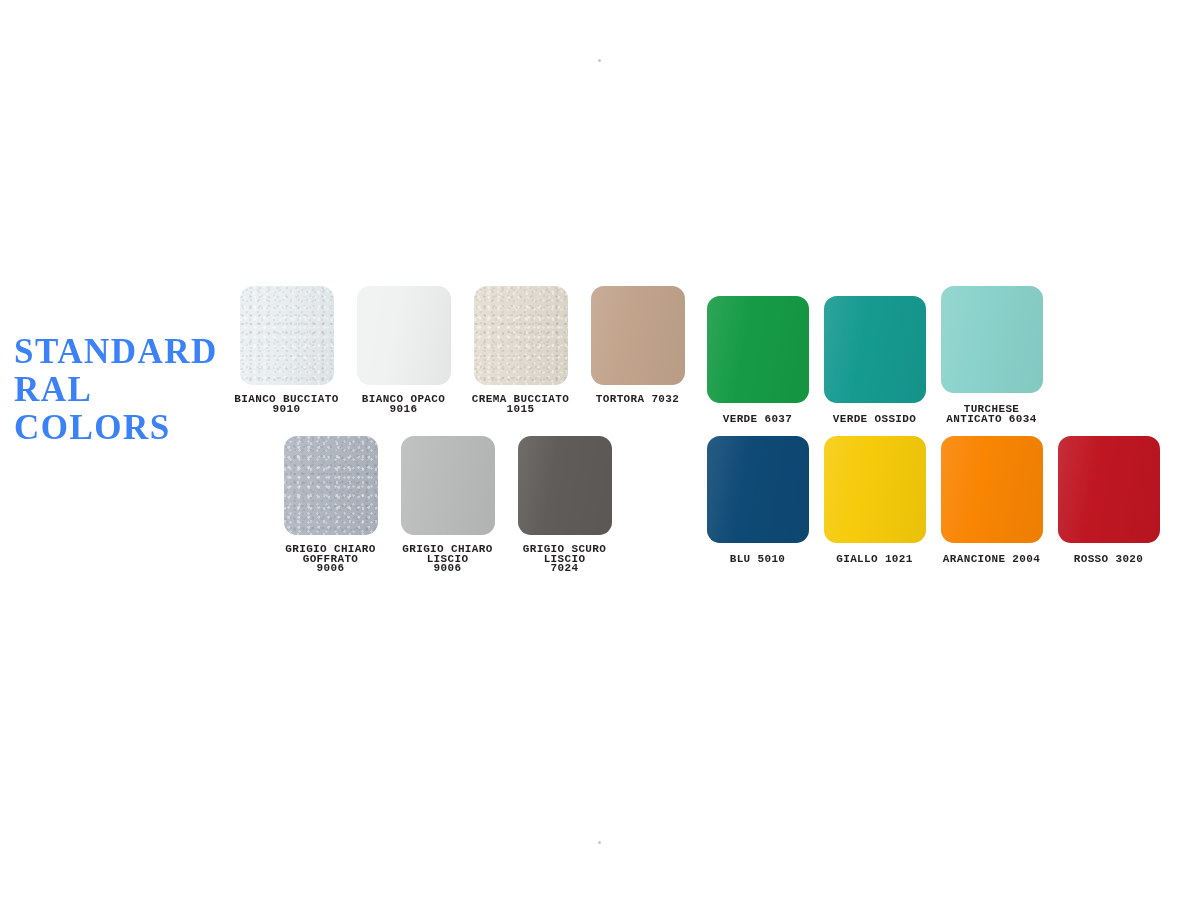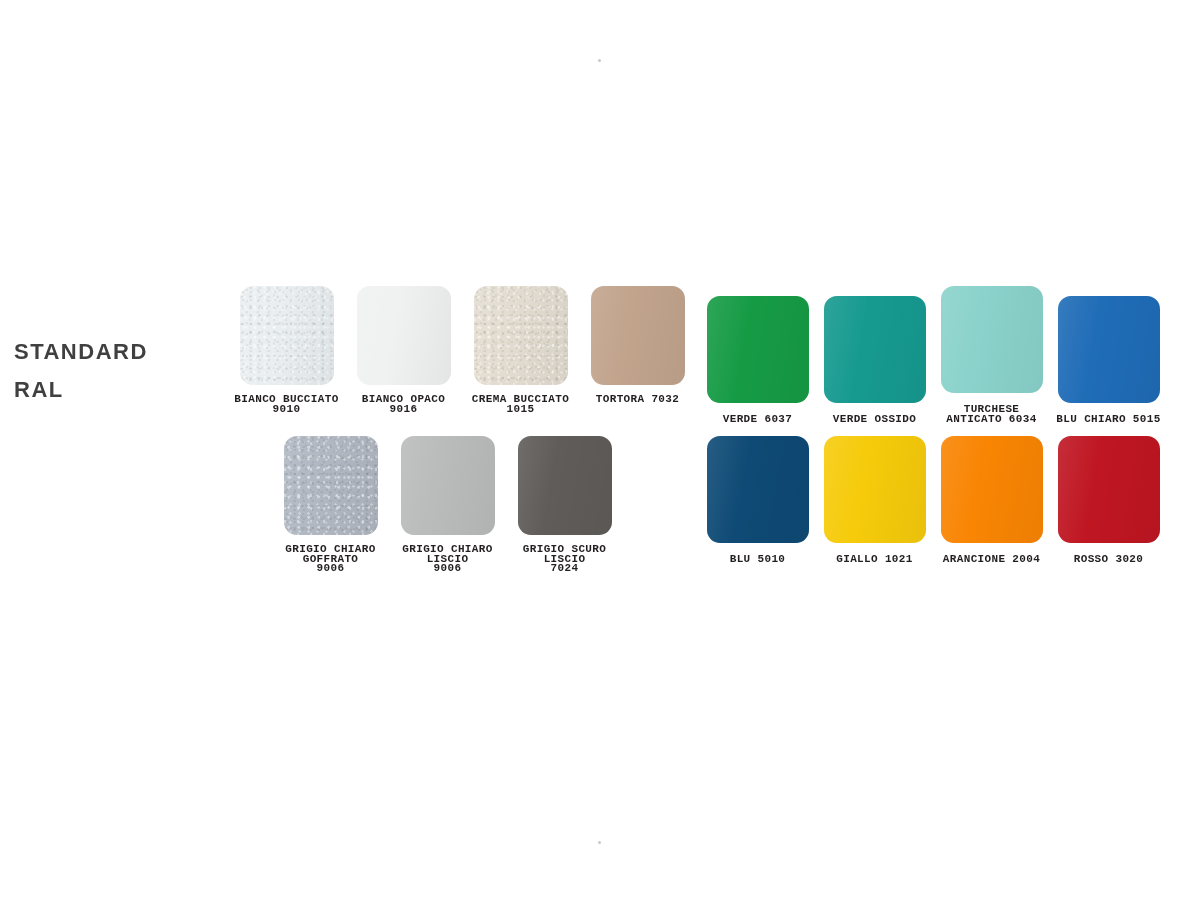--- a/index.html
+++ b/index.html
@@ -16,26 +16,26 @@
   }
 
   
   #title-block {
     position: absolute;
     left: 14px;
     top: 333px;
     width: 210px;
   }
   .title-line {
-    font-family: Liberation Sans, sans-serif;
+    font-family: Liberation Serif, serif;
     font-weight: 700;
-    font-size: 22px;
+    font-size: 35px;
     line-height: 38px;
     letter-spacing: 1.5px;
-    color: #404040;
+    color: #3b82f6;
     white-space: nowrap;
     text-transform: uppercase;
   }
 
   
   .group {
     position: absolute;
     display: flex;
   }
   #group-left  { left: 228px; top: 286px; }
@@ -109,20 +109,21 @@
   }
   #reg-dot-top    { left: 598px; top: 59px; }
   #reg-dot-bottom { left: 598px; top: 841px; }
 </style>
 </head>
 <body>
 
 <div id="title-block">
   <div class="title-line">Standard</div>
   <div class="title-line">RAL</div>
+  <div class="title-line">colors</div>
 </div>
 
 <div class="group" id="group-left" style="position: absolute;">
     <div class="row-wrap" style="top: 0px; left: 0px;">
       <div class="col">
         <div class="swatch left-size sheen textured" style="background: rgb(233, 238, 240);"></div>
         <div class="label">BIANCO BUCCIATO 9010</div>
       </div>
       <div class="col">
         <div class="swatch left-size sheen" style="background: rgb(240, 241, 241);"></div>
@@ -162,24 +163,20 @@
         <div class="label">VERDE 6037</div>
       </div>
       <div class="col">
         <div class="swatch right-size sheen" style="background: rgb(22, 154, 144);"></div>
         <div class="label">VERDE OSSIDO</div>
       </div>
       <div class="col">
         <div class="swatch right-size sheen" style="background: rgb(138, 210, 203);"></div>
         <div class="label">TURCHESE ANTICATO 6034</div>
       </div>
-      <div class="col">
-        <div class="swatch right-size sheen" style="background: rgb(31, 108, 183);"></div>
-        <div class="label">BLU CHIARO 5015</div>
-      </div>
     </div>
     <div class="row-wrap" style="top: 150px; left: 0px;">
       <div class="col">
         <div class="swatch right-size sheen" style="background: rgb(14, 74, 117);"></div>
         <div class="label">BLU 5010</div>
       </div>
       <div class="col">
         <div class="swatch right-size sheen" style="background: rgb(246, 203, 11);"></div>
         <div class="label">GIALLO 1021</div>
       </div>

